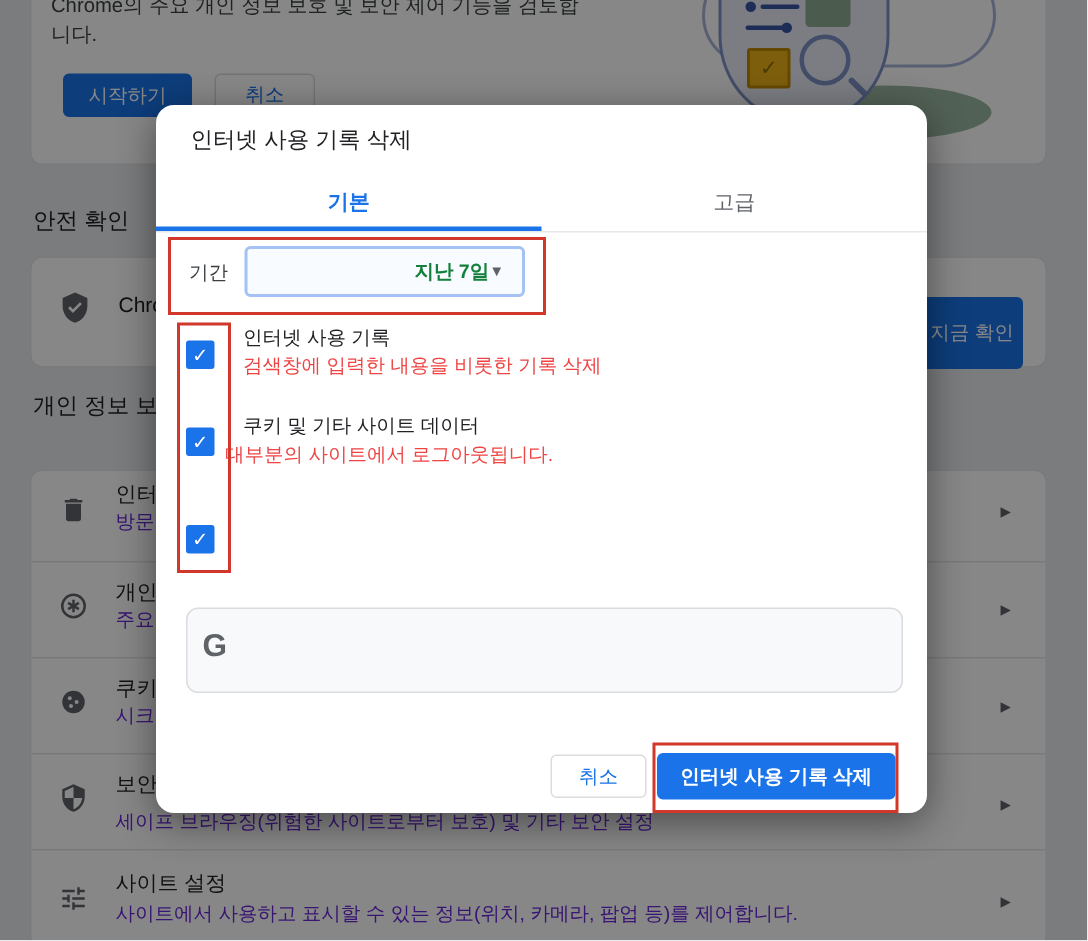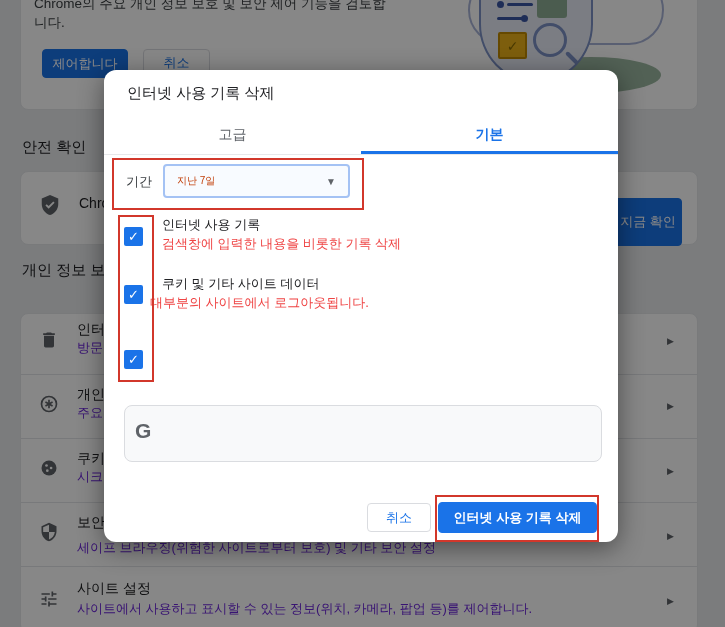--- a/index.html
+++ b/index.html
@@ -1,17 +1,17 @@
 <!DOCTYPE html>
 <html><head>
 <meta charset="utf-8">
 <style>
   html,body{margin:0;padding:0;background:#fff;}
   *{box-sizing:border-box;font-family:"Liberation Sans","DejaVu Sans",sans-serif;}
-  #stage{position:relative;width:725px;height:627px;overflow:hidden;background:#e8eaed;}
+  #stage{position:relative;width:725px;height:627px;overflow:hidden;background:#e8eaed;text-align:right;}
   .abs{position:absolute;}
   .card{position:absolute;background:#fff;border:1px solid #e4e6e9;border-radius:8px;}
   .h2{position:absolute;font-size:15px;color:#202124;}
   .btn{display:flex;align-items:center;justify-content:center;border-radius:4px;font-size:13px;cursor:pointer;}
   .btn-primary{background:#1a73e8;color:#fff;border:1px solid #1a73e8;}
   .btn-outline{background:#fff;color:#1a73e8;border:1px solid #dadce0;}
   .bgtext{color:#3c4043;font-size:13.5px;white-space:nowrap;}
   .row-title{position:absolute;font-size:14px;color:#202124;white-space:nowrap;}
   .row-sub{position:absolute;font-size:13px;color:#6d28d9;white-space:nowrap;}
   .chev{position:absolute;font-size:9px;color:#5f6368;}
@@ -32,21 +32,21 @@
   #modal{position:absolute;left:104px;top:70px;width:514px;height:472px;background:#fff;border-radius:12px;
     box-shadow:0 6px 26px rgba(0,0,0,0.45);z-index:6;}
   .modal-title{position:absolute;left:23px;top:14px;font-size:15px;color:#202124;}
   .tabs{position:absolute;left:0;top:48px;width:100%;height:37px;display:flex;border-bottom:1px solid #e7e8ea;}
   .tab{flex:1;display:flex;align-items:center;justify-content:center;font-size:14px;color:#5f6368;
     border-bottom:3px solid transparent;cursor:pointer;}
   .tab.active{color:#1a73e8;border-bottom-color:#1a73e8;font-weight:bold;}
   .time-label{position:absolute;left:22px;top:103px;font-size:13px;color:#3c4043;}
   .select{position:absolute;left:59px;top:94px;width:187px;height:34px;background:#f8fbff;
     border:2px solid #a4c2f4;border-radius:4px;display:flex;align-items:center;padding:0 12px;cursor:pointer;}
-  .select .val{font-size:10px;color:#c2410c;flex:1;}
+  .select .val{font-size:13px;color:#15803d;flex:1;font-weight:bold;}
   .select .caret{font-size:10px;color:#5f6368;}
   .cb{position:absolute;width:19px;height:19px;background:#1a73e8;border-radius:2px;display:flex;
     align-items:center;justify-content:center;color:#fff;font-size:13px;font-weight:bold;cursor:pointer;}
   .dlg-title{position:absolute;font-size:13px;color:#202124;white-space:nowrap;}
   .dlg-sub{position:absolute;font-size:13px;color:#ef4444;line-height:20px;}
   .notice{position:absolute;left:20px;top:335px;width:478px;height:57px;background:#f8f9fa;
     border:1px solid #dadce0;border-radius:8px;}
   .g-glyph{position:absolute;left:10px;top:13px;font-size:21px;font-weight:bold;color:#5f6368;}
   .notice-text{position:absolute;left:39px;top:8px;width:428px;font-size:13px;line-height:20px;color:#3c4043;}
   .link{color:#1a73e8;text-decoration:underline;cursor:pointer;}
@@ -54,21 +54,21 @@
   .divider{position:absolute;left:0;width:100%;height:1px;background:#e3e5e8;}
 </style>
 </head>
 <body>
 
 <div id="stage">
 
   <div class="card" style="left:20px;top:-42px;width:678px;height:152px;overflow:hidden;">
     <div class="abs bgtext" style="left:13px;top:36px;">Chrome의 주요 개인 정보 보호 및 보안 제어 기능을 검토합</div>
     <div class="abs bgtext" style="left:13px;top:55px;">니다.</div>
-    <div class="btn btn-primary abs" style="left:21px;top:90px;width:86px;height:29px;">제어합니다</div>
+    <div class="btn btn-primary abs" style="left:21px;top:90px;width:86px;height:29px;">시작하기</div>
     <div class="btn btn-outline abs" style="left:122px;top:90px;width:67px;height:28px;">취소</div>
 
     <div class="pill-outline" style="left:447px;top:16px;width:196px;height:70px;"></div>
     <div class="green-blob" style="left:500px;top:98px;width:140px;height:36px;"></div>
     <div class="shield-blob" style="left:458px;top:6px;width:114px;height:118px;"></div>
     <div class="dot" style="left:476px;top:42px;width:7px;height:7px;"></div>
     <div class="sline" style="left:486px;top:44px;width:26px;height:3px;"></div>
     <div class="sline" style="left:476px;top:58px;width:26px;height:3px;"></div>
     <div class="dot" style="left:500px;top:56px;width:7px;height:7px;"></div>
     <div class="green-sq" style="left:516px;top:33px;width:30px;height:26px;"></div>
@@ -151,22 +151,22 @@
       <div class="chev" style="left:646px;top:282px;">▶</div>
     </div>
   </div>
 
   <div id="overlay"></div>
 
   <div id="modal">
     <div class="modal-title">인터넷 사용 기록 삭제</div>
 
     <div class="tabs">
+      <div class="tab active">기본</div>
       <div class="tab">고급</div>
-      <div class="tab active">기본</div>
     </div>
 
     <div class="time-label">기간</div>
     <div class="select">
       <span class="val">지난 7일</span>
       <span class="caret">▼</span>
     </div>
 
     <div class="cb" style="left:20px;top:157px;">
       <span>✓</span>

